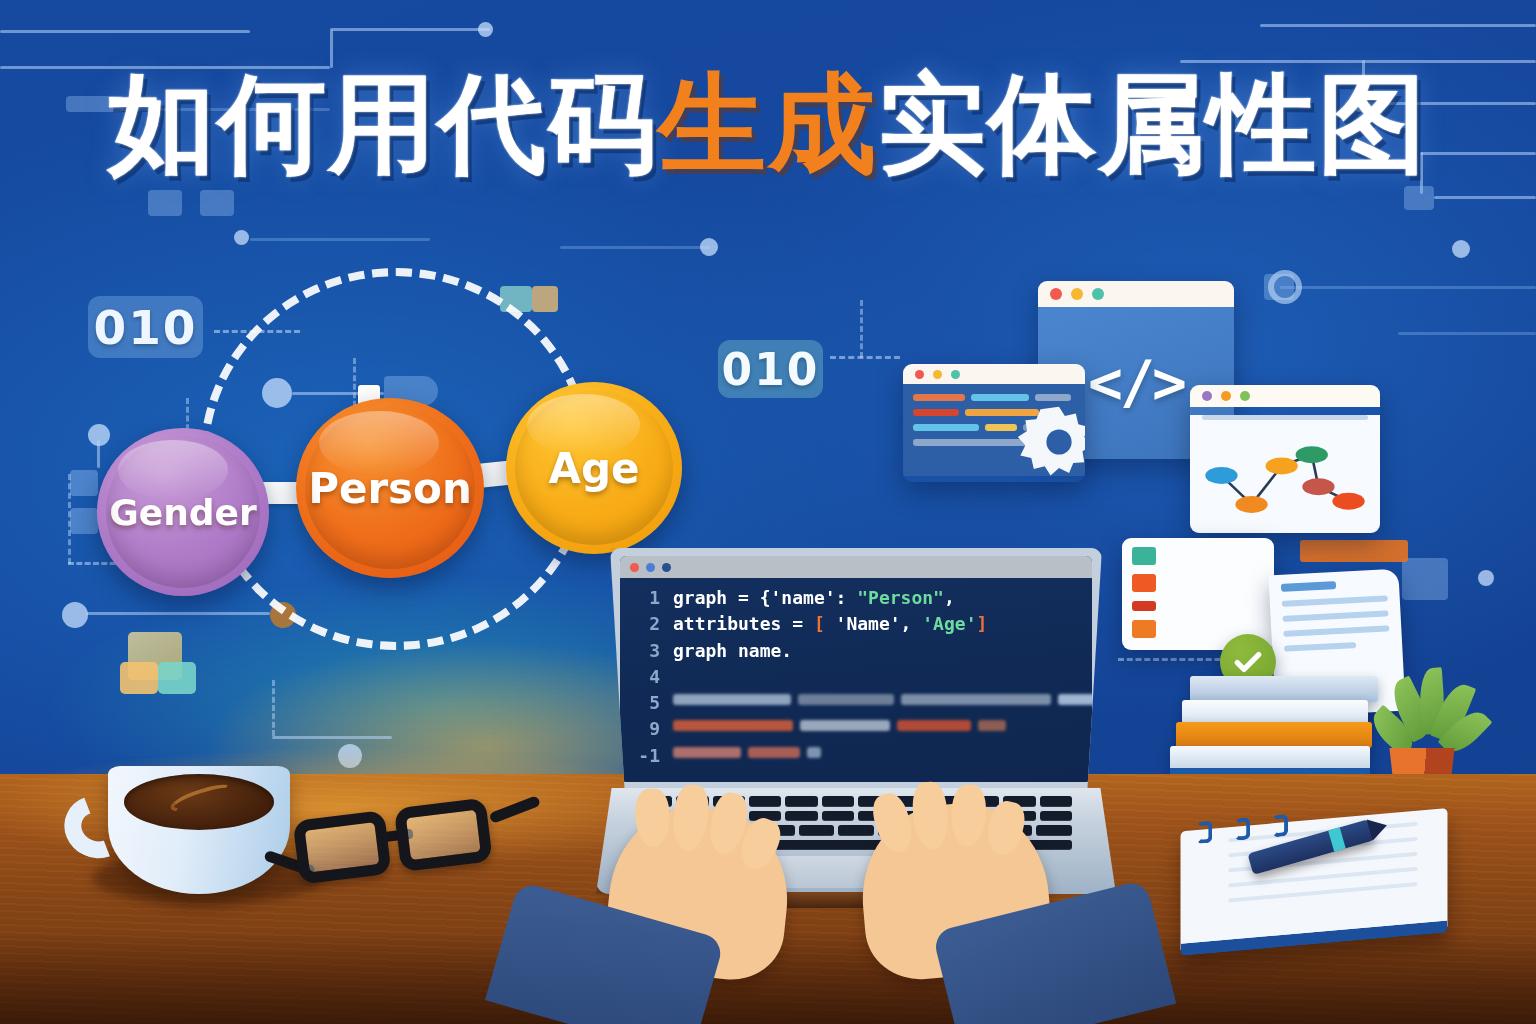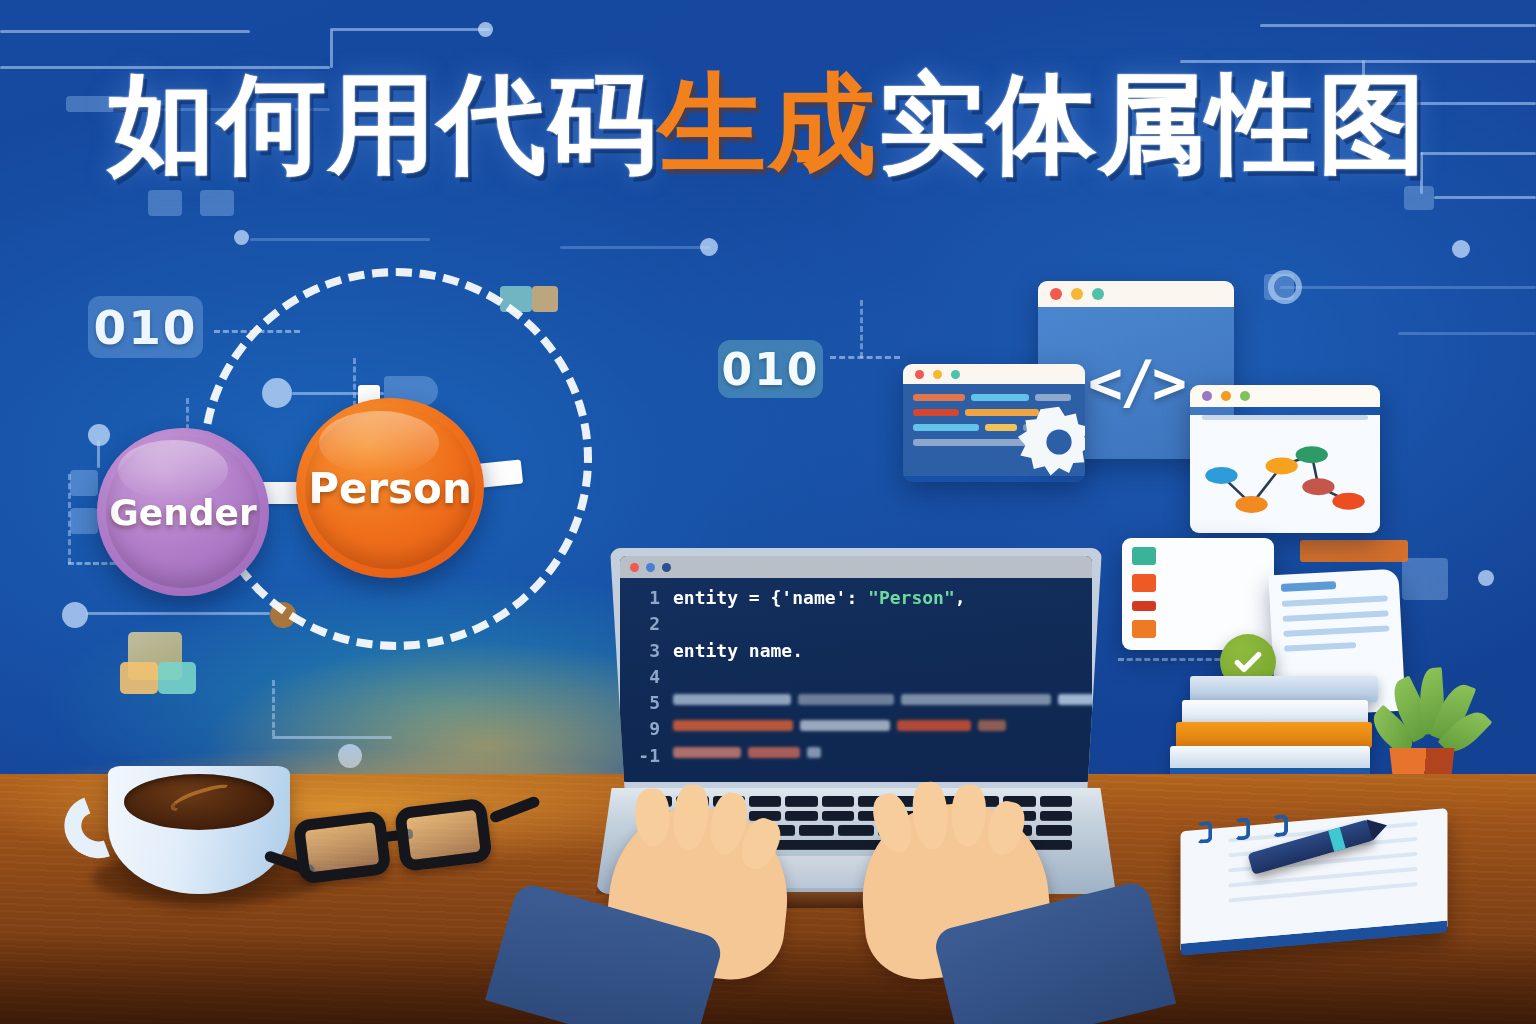--- a/index.html
+++ b/index.html
@@ -423,20 +423,25 @@
 
     <div class="bubble" id="bub-gender">
       <span class="gloss"></span>
       <span class="rim"></span>
       <span>Gender</span>
     </div>
     <div class="bubble" id="bub-person">
       <span class="gloss"></span>
       <span class="rim"></span>
       <span>Person</span>
+    </div>
+    <div class="bubble" id="bub-age">
+      <span class="gloss"></span>
+      <span class="rim"></span>
+      <span>Age</span>
     </div>
   </div>
 
   <div class="card" id="card-code">
     <div class="bar">
       <span class="dot" style="background:#f05a4f"></span>
       <span class="dot" style="background:#f7b733"></span>
       <span class="dot" style="background:#4ec2a8"></span>
     </div>
     <div class="body">
@@ -586,28 +591,29 @@
     <div class="screen">
       <div class="screen-inner">
         <div class="ed-bar">
           <span class="dot" style="background:#f05a4f"></span>
           <span class="dot" style="background:#4b7fd4"></span>
           <span class="dot" style="background:#2b4f8f"></span>
         </div>
         <div class="code" id="code-lines">
             <div class="crow">
               <span class="lineno">1</span>
-              <span class="ctext"><span>entity = {'name': </span><span class="tok-str">"Person"</span><span>,</span></span>
+              <span class="ctext"><span>graph = {'name': </span><span class="tok-str">"Person"</span><span>,</span></span>
             </div>
             <div class="crow">
               <span class="lineno">2</span>
+              <span class="ctext"><span>attributes = </span><span class="tok-brk">[</span><span> 'Name', </span><span class="tok-str">'Age'</span><span class="tok-brk">]</span></span>
             </div>
             <div class="crow">
               <span class="lineno">3</span>
-              <span class="ctext"><span>entity name.</span></span>
+              <span class="ctext"><span>graph name.</span></span>
             </div>
             <div class="crow">
               <span class="lineno">4</span>
             </div>
             <div class="crow">
               <span class="lineno">5</span>
               <span class="blurrow">
                 <span class="blurbar" style="background: rgb(143, 163, 189); width: 118px;"></span>
                 <span class="blurbar" style="background: rgb(110, 127, 153); width: 96px;"></span>
                 <span class="blurbar" style="background: rgb(125, 143, 168); width: 150px;"></span>

